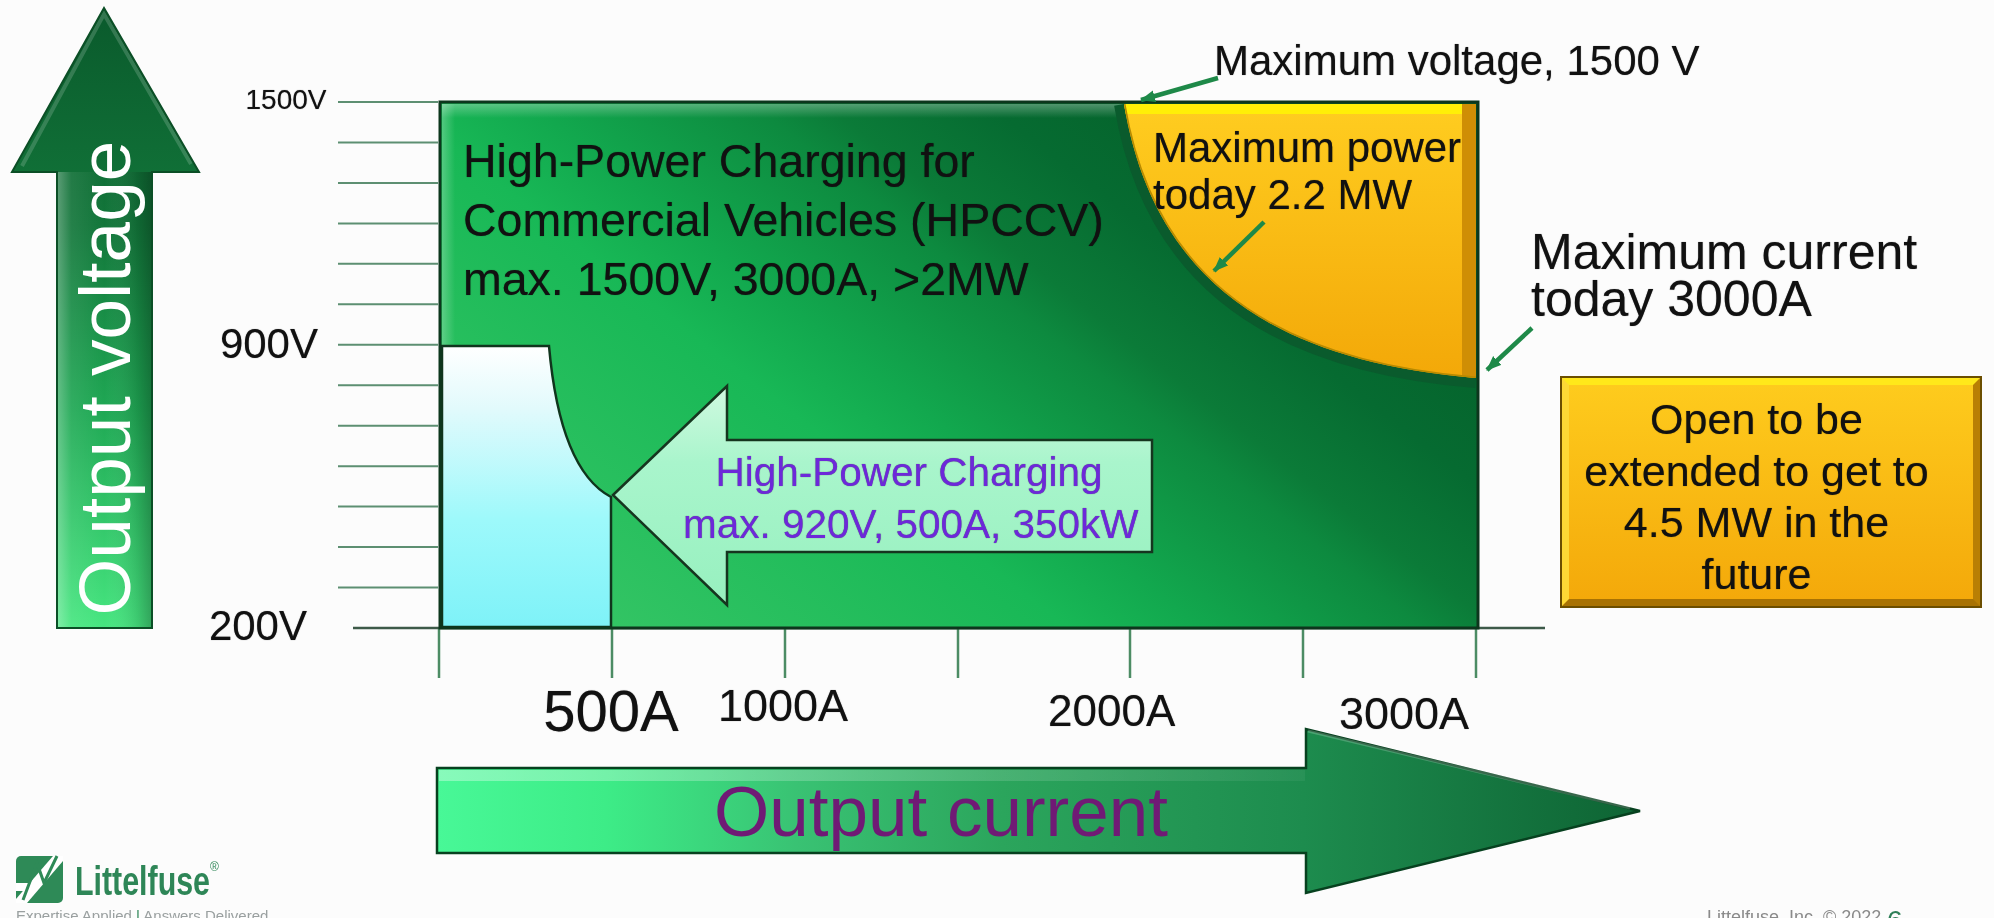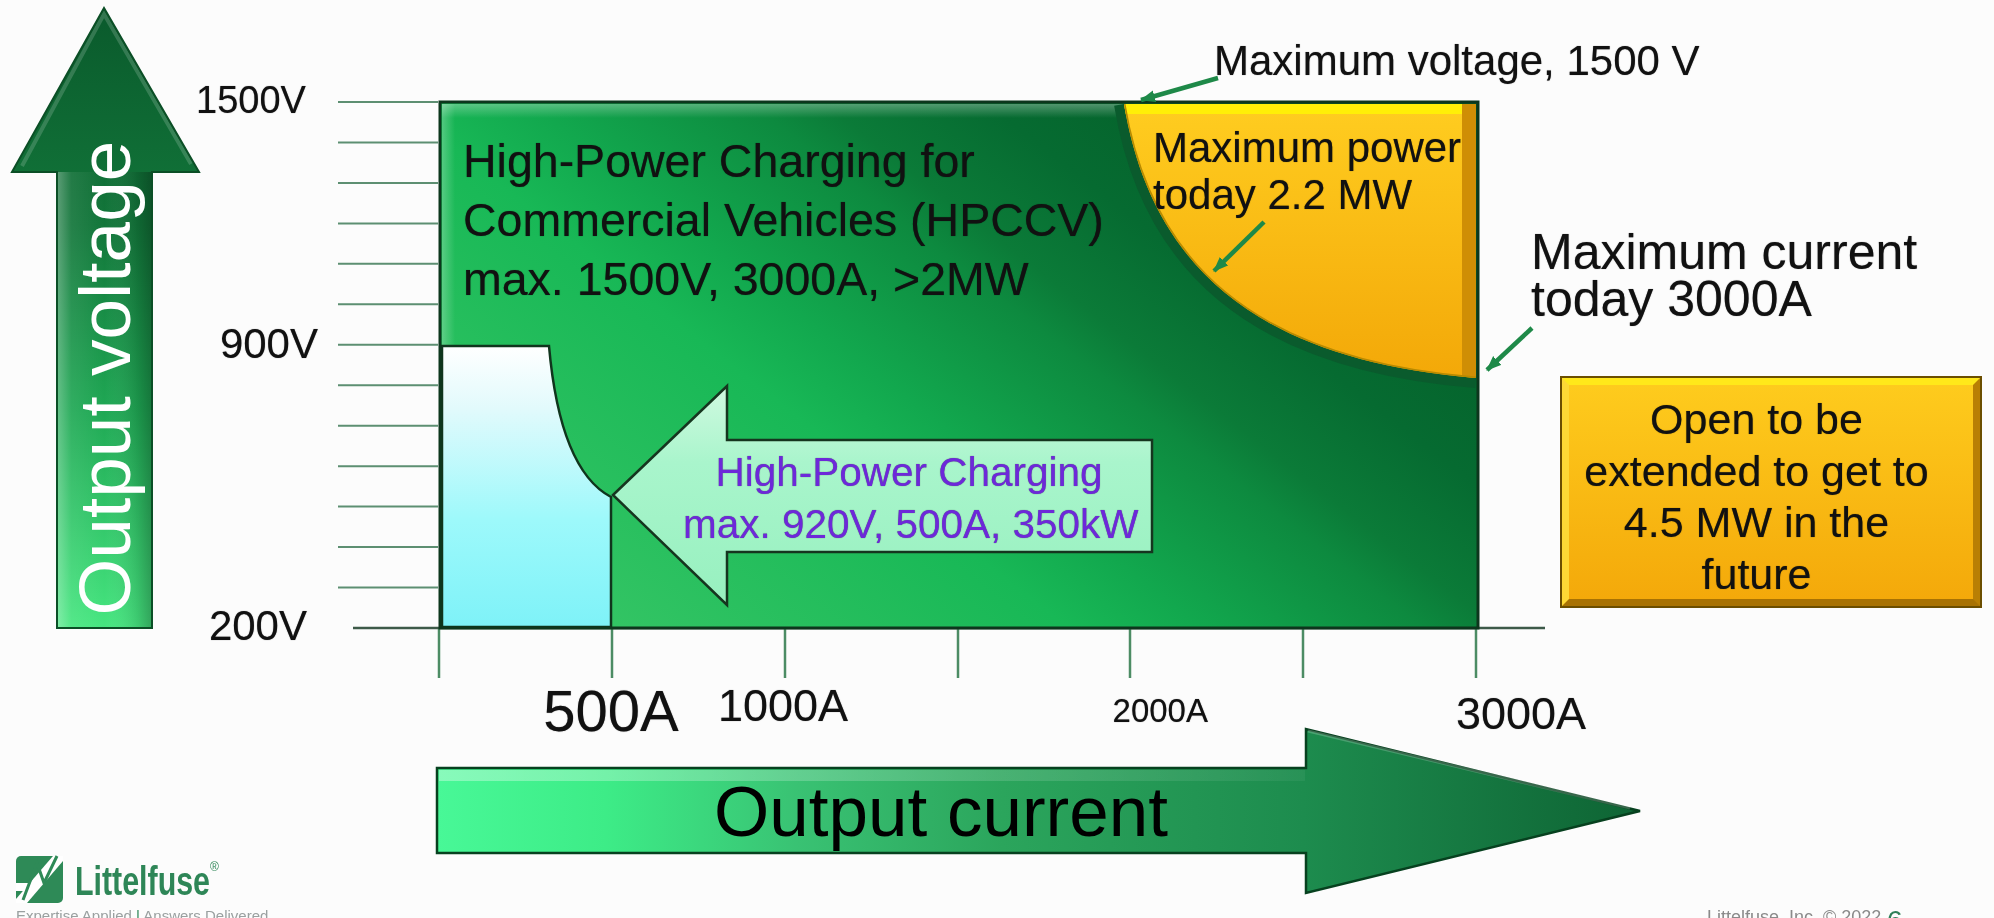--- a/index.html
+++ b/index.html
@@ -147,40 +147,40 @@
   </g>
 
   <g>
     <rect x="16" y="856" width="47" height="47" rx="5" fill="#2e8a57"></rect>
     <path d="M16,899 L53,856 L63,856 L63,861 L27,903 L16,903 Z" fill="#ffffff"></path>
     <rect x="16" y="883" width="17" height="8" fill="#ffffff"></rect>
     <path d="M23,900 L37,863 L44,883 L57,856" fill="none" stroke="#2e8a57" stroke-width="3"></path>
   </g>
 </svg>
 
-<div class="abs lbl" style="left:196px;top:79px;width:120px;text-align:left;font-size:38px;line-height:42px;">1500V</div>
+<div class="abs lbl" style="left:226px;top:79px;width:120px;text-align:center;font-size:28px;line-height:42px;">1500V</div>
 <div class="abs lbl" style="left:198px;top:323px;width:120px;text-align:right;font-size:42px;line-height:42px;">900V</div>
 <div class="abs lbl" style="left:187px;top:605px;width:120px;text-align:right;font-size:42px;line-height:42px;">200V</div>
 
 <div class="abs lbl" style="left:531px;top:688px;width:160px;text-align:center;font-size:58px;line-height:45px;">500A</div>
 <div class="abs lbl" style="left:703px;top:683px;width:160px;text-align:center;font-size:45px;line-height:45px;">1000A</div>
-<div class="abs lbl" style="left:1048px;top:688px;width:160px;text-align:right;font-size:33px;line-height:45px;">2000A</div>
-<div class="abs lbl" style="left:1456px;top:691px;width:160px;text-align:left;font-size:45px;line-height:45px;">3000A</div>
+<div class="abs lbl" style="left:1048px;top:688px;width:160px;text-align:left;font-size:44px;line-height:45px;">2000A</div>
+<div class="abs lbl" style="left:1324px;top:691px;width:160px;text-align:center;font-size:45px;line-height:45px;">3000A</div>
 
 <div class="abs lbl" style="left:463px;top:132px;font-size:46.5px;line-height:59px;">High-Power Charging for<br>Commercial Vehicles (HPCCV)<br>max. 1500V, 3000A, &gt;2MW</div>
 
 <div class="abs lbl" style="left:1214px;top:40px;font-size:42px;line-height:42px;">Maximum voltage, 1500 V</div>
 <div class="abs lbl" style="left:1153px;top:124px;font-size:42px;line-height:47px;">Maximum power<br>today 2.2 MW</div>
 <div class="abs lbl" style="left:1531px;top:229px;font-size:50px;line-height:47px;">Maximum current<br>today 3000A</div>
 
 <div class="abs lbl" style="left:683px;top:447px;width:452px;text-align:center;font-size:40.5px;line-height:51.5px;color:#6d28d9;">High-Power Charging<br>max. 920V, 500A, 350kW</div>
 
 <div class="abs" style="left:104px;top:378px;transform:translate(-50%,-50%) rotate(-90deg);color:#fff;font-size:73px;white-space:nowrap;">Output voltage</div>
 
-<div class="abs" style="left:941px;top:811px;transform:translate(-50%,-50%);color:#000000;font-size:71px;white-space:nowrap;">Output current</div>
+<div class="abs" style="left:941px;top:811px;transform:translate(-50%,-50%);color:#701a75;font-size:71px;white-space:nowrap;">Output current</div>
 
 <div class="abs" style="left:1562px;top:378px;width:418px;height:228px;background:linear-gradient(#fecb1d,#f4a90a);border-top:7px solid #ffe81a;border-left:7px solid #fdd835;border-right:7px solid #b97f04;border-bottom:7px solid #a87203;outline:2px solid #6b4e00;box-sizing:border-box;"></div>
 <div class="abs lbl" style="left:1562px;top:394px;width:389px;text-align:center;font-size:43px;line-height:51.5px;">Open to be<br>extended to get to<br>4.5 MW in the<br>future</div>
 
 <svg class="abs" style="left:0;top:840px" width="260" height="78">
     <text x="75" y="55" font-family="Liberation Sans, sans-serif" font-size="41" font-weight="700" fill="#2e8657" textLength="135" lengthAdjust="spacingAndGlyphs">Littelfuse</text>
     <text x="210" y="31" font-family="Liberation Sans, sans-serif" font-size="12" fill="#2e8657">®</text>
   </svg>
 <div class="abs" style="left:16px;top:907px;font-size:15px;color:#9aa0a0;">Expertise Applied <span style="color:#2e8657">|</span> Answers Delivered</div>
 

